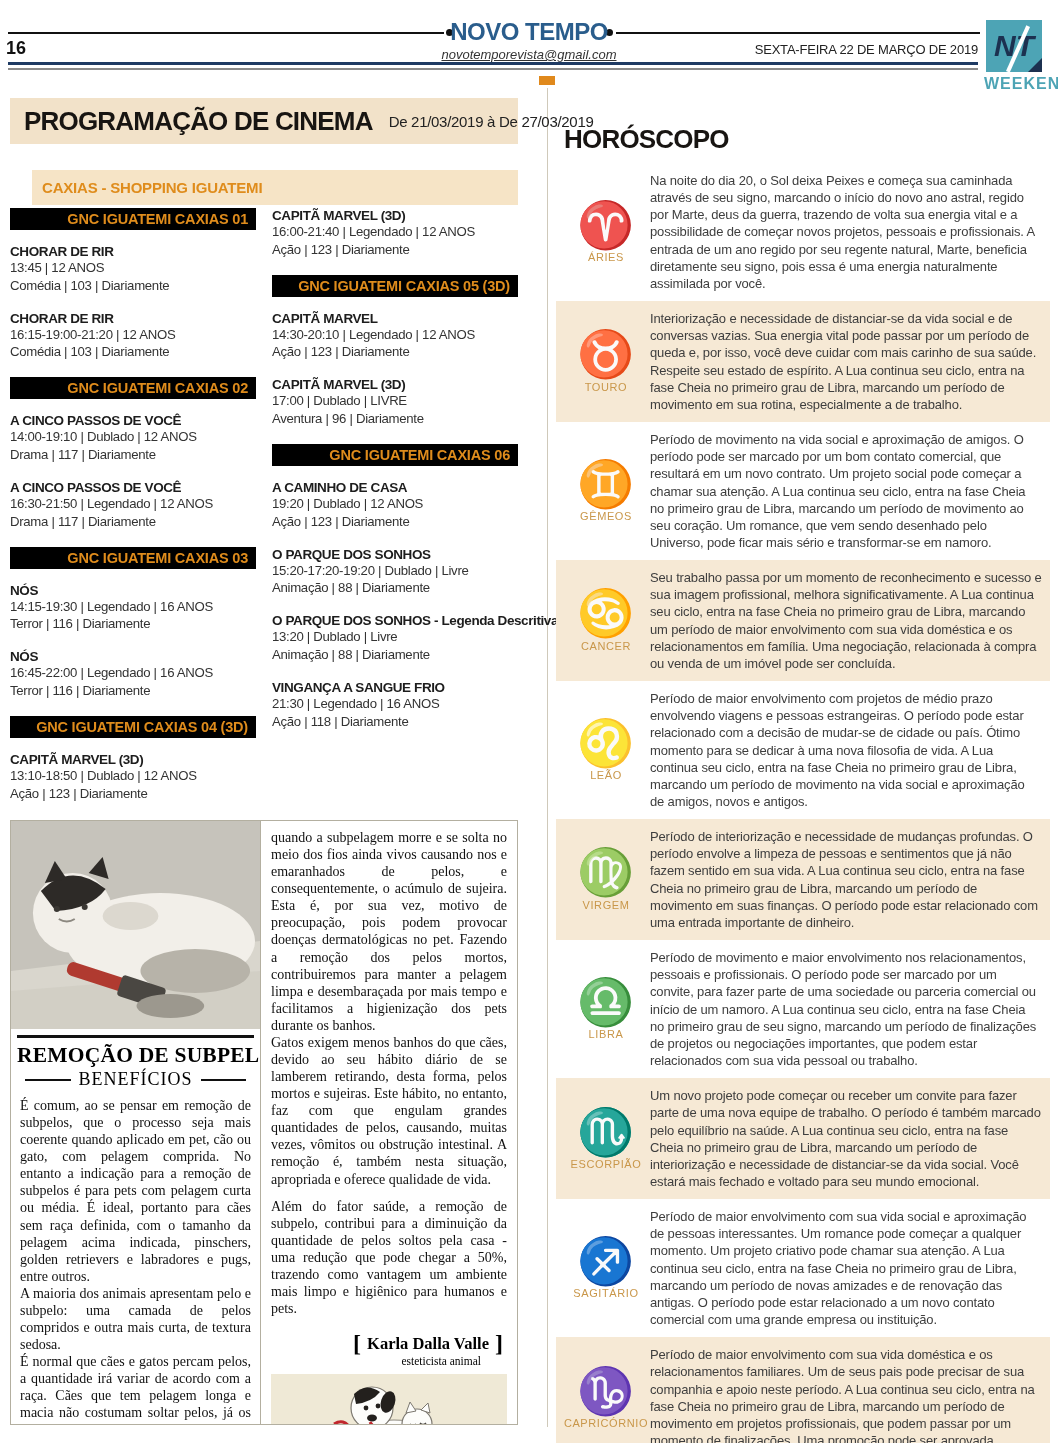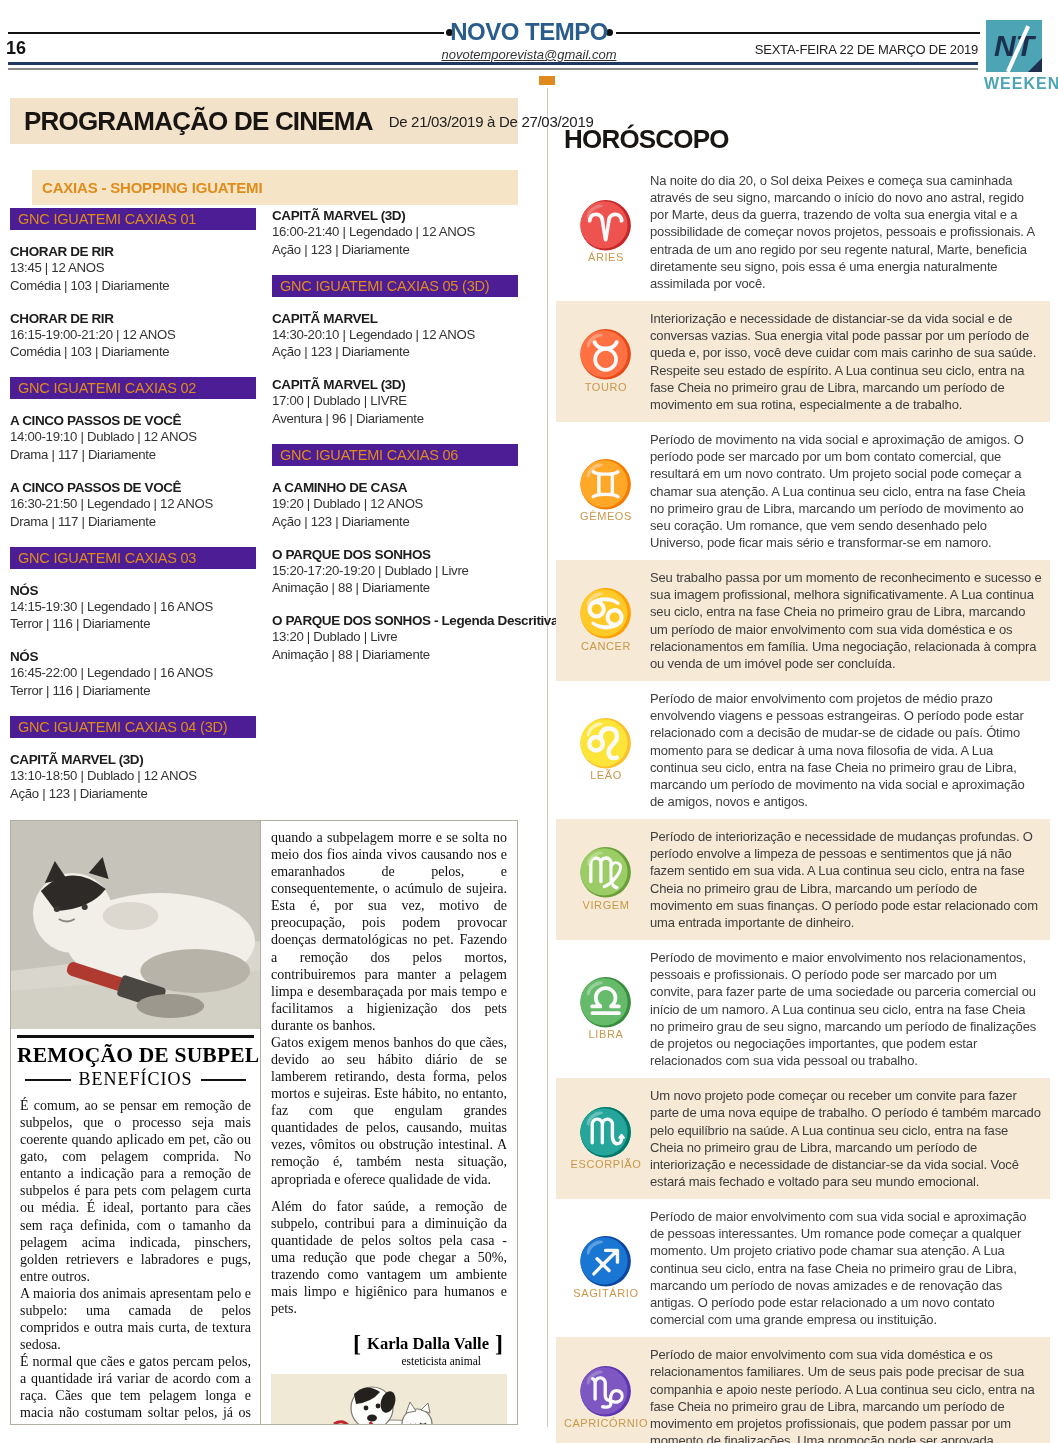--- a/index.html
+++ b/index.html
@@ -34,22 +34,22 @@
 
   
   .cinema-banner { position:absolute; left:10px; top:98px; width:508px; height:46px; background:#f2e2c9;
                    display:flex; align-items:center; padding:0 14px; }
   .cinema-title { font-size:26px; font-weight:900; letter-spacing:-0.8px; color:#181512; white-space:nowrap; }
   .cinema-dates { font-size:15px; margin-left:16px; color:#222; letter-spacing:-0.3px; white-space:nowrap; }
   .venue-banner { position:absolute; left:32px; top:170px; width:486px; background:#f6e4c6;
                   color:#df8c1c; font-weight:bold; font-size:15px; padding:9px 10px; letter-spacing:-0.2px; }
   .listings { position:absolute; left:10px; top:208px; width:508px; display:flex; gap:16px; }
   .cin-col { width:246px; }
-  .cin-header { background:#4c1d95; color:#df8c1c; font-weight:normal; font-size:14.5px;
-                padding:3px 8px; margin:0 0 14px; letter-spacing:-0.2px; white-space:nowrap; }
+  .cin-header { background:#000000; color:#df8c1c; font-weight:bold; font-size:14.5px;
+                padding:3px 8px; margin:0 0 14px; letter-spacing:-0.2px; white-space:nowrap;text-align:right; }
   .cin-section { margin-bottom:6px; }
   .movie { margin-bottom:16px; }
   .movie-title { font-weight:bold; font-size:13.5px; color:#1d1d1d; letter-spacing:-0.4px; white-space:nowrap; }
   .movie-line  { font-size:13.2px; color:#333; letter-spacing:-0.3px; line-height:1.35; white-space:nowrap; }
 
   
   .pet-region { position:absolute; left:10px; top:820px; width:508px; height:605px;
                 border:1px solid #b3afa0; background:#fff; display:flex; }
   .pet-col1 { width:250px; flex:0 0 250px; border-right:1px solid #b3afa0; display:flex; flex-direction:column; overflow:hidden; }
   .pet-photo { height:208px; flex:0 0 208px; background:#c8c5bd; }
@@ -204,20 +204,25 @@
         <div class="movie">
           <div class="movie-title">O PARQUE DOS SONHOS</div>
           <div class="movie-line">15:20-17:20-19:20 | Dublado | Livre</div>
           <div class="movie-line">Animação | 88 | Diariamente</div>
         </div>
         <div class="movie">
           <div class="movie-title">O PARQUE DOS SONHOS - Legenda Descritiva</div>
           <div class="movie-line">13:20 | Dublado | Livre</div>
           <div class="movie-line">Animação | 88 | Diariamente</div>
         </div>
+        <div class="movie">
+          <div class="movie-title">VINGANÇA A SANGUE FRIO</div>
+          <div class="movie-line">21:30 | Legendado | 16 ANOS</div>
+          <div class="movie-line">Ação | 118 | Diariamente</div>
+        </div>
       </div>
     </div>
   </div>
 
   <div class="pet-region">
     <div class="pet-col1">
       <div class="pet-photo">
         <svg viewBox="0 0 250 208" preserveAspectRatio="none">
           <rect width="250" height="208" fill="#c6c3bb"></rect>
           <polygon points="0,150 250,120 250,208 0,208" fill="#d9d6cd"></polygon>

